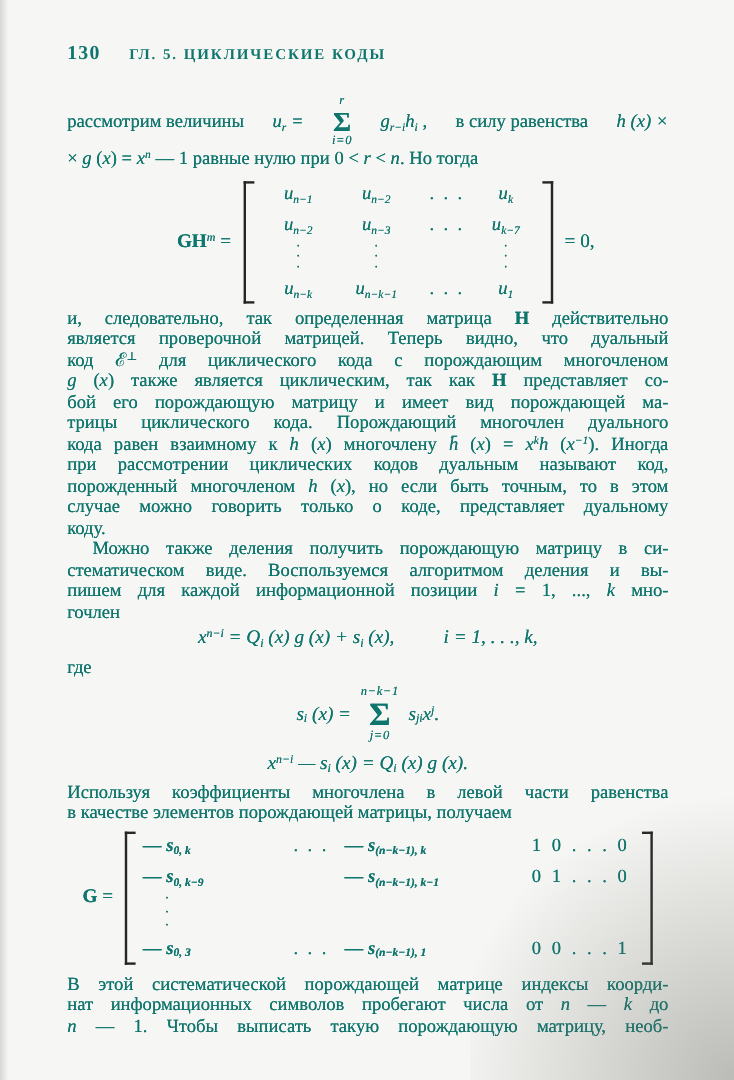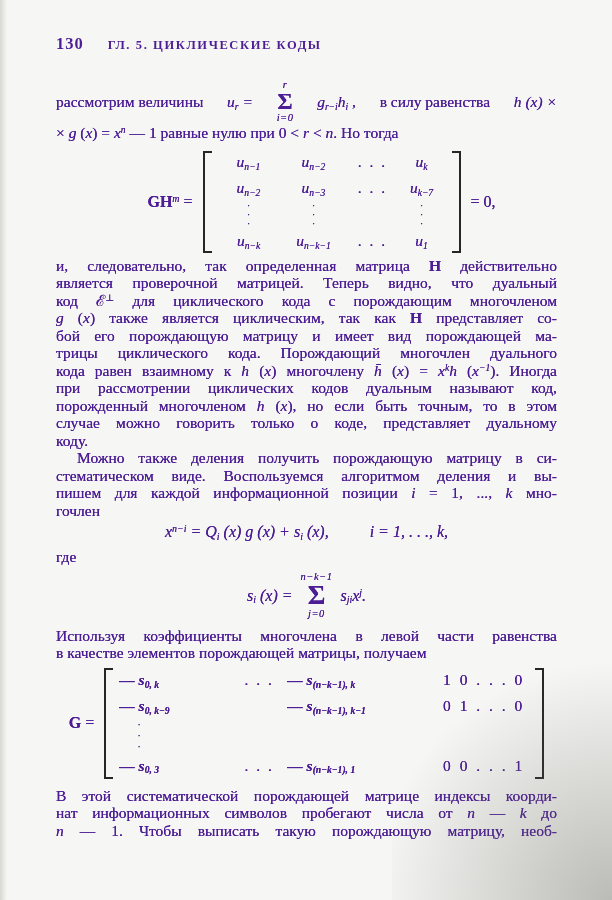--- a/index.html
+++ b/index.html
@@ -2,21 +2,21 @@
 <html><head>
 <meta charset="utf-8">
 <style>
   html,body { margin:0; padding:0; background:#e9e9e7; }
   .page {
     position:relative;
     width:612px; height:900px;
     margin:0 auto;
     background:#f6f6f4;
     font-family:"Liberation Serif","DejaVu Serif",serif;
-    color:#4c1d95;
+    color:#0f766e;
     overflow:hidden;
   }
   
   .page::before {
     content:""; position:absolute; left:0; top:0; bottom:0; width:7px;
     background:linear-gradient(90deg,#d7d7d3,rgba(246,246,244,0)); pointer-events:none;
   }
   .page::after {
     content:""; position:absolute; right:0; bottom:0; width:220px; height:260px;
     background:radial-gradient(circle at 100% 100%, rgba(105,105,98,0.42), rgba(105,105,98,0) 70%);
@@ -174,20 +174,23 @@
       <span class="it">s<sub>i</sub> (x) =</span>
       <span class="sum">
         <span class="lim">n−k−1</span>
         <span class="sigma">Σ</span>
         <span class="lim">j=0</span>
       </span>
       <span class="it">s<sub>ji</sub>x<sup>j</sup>.</span>
     </div>
 
 
+    <div class="deq" style="margin-top:5px; height:20px;">
+      <span class="it">x<sup>n−i</sup> — s<sub>i</sub> (x) = Q<sub>i</sub> (x) g (x).</span>
+    </div>
 
     <div class="txt" style="margin-top:5px;">
       <div class="ln">Используя коэффициенты многочлена в левой части равенства</div>
       <div class="ln last">в качестве элементов порождающей матрицы, получаем</div>
     </div>
 
     <div class="deq gblock">
       <span class="mlhs gh-lhs"><b>G</b> =</span>
       <span class="brk l"></span>
       <div class="mat g-grid">

